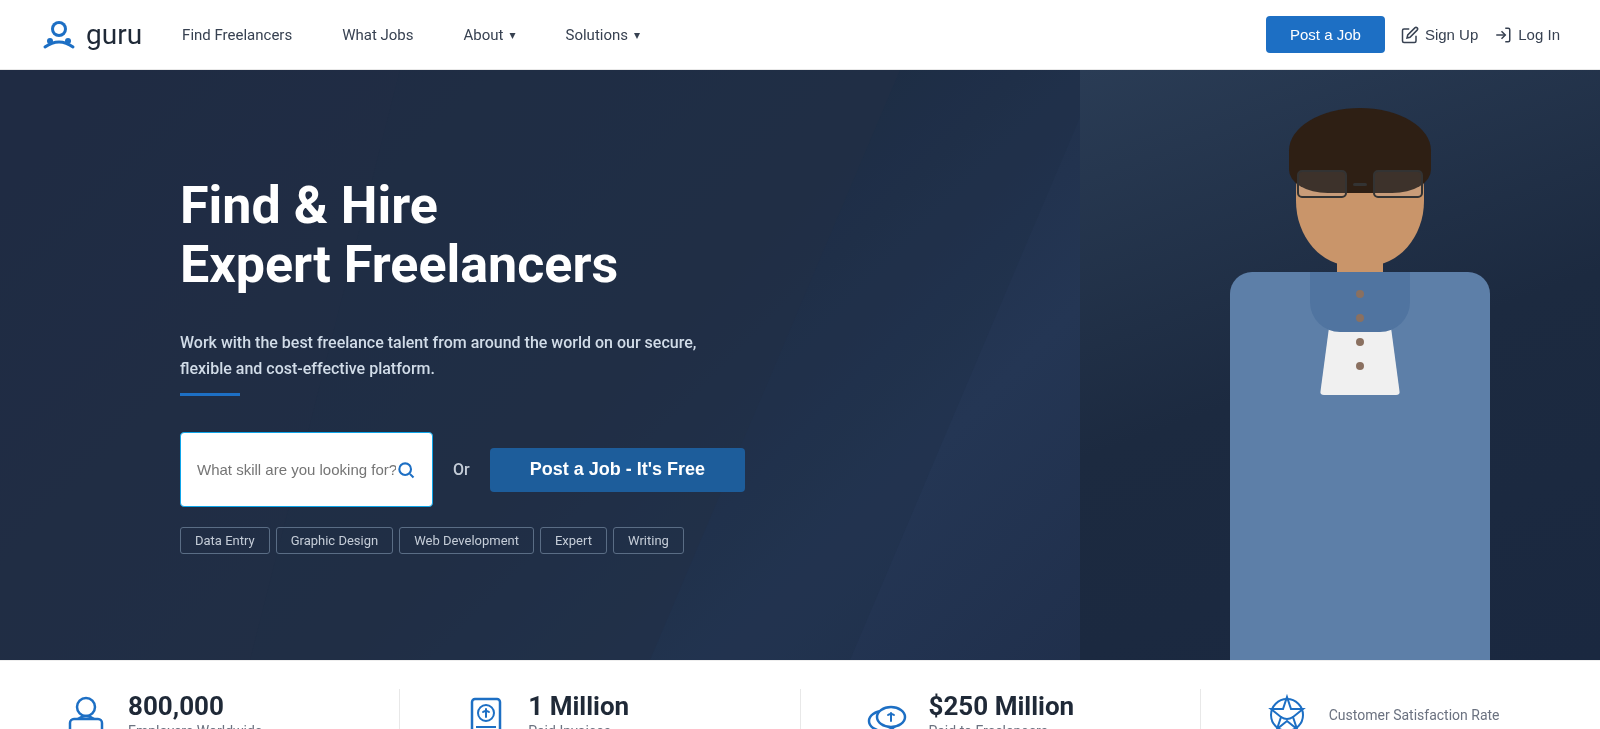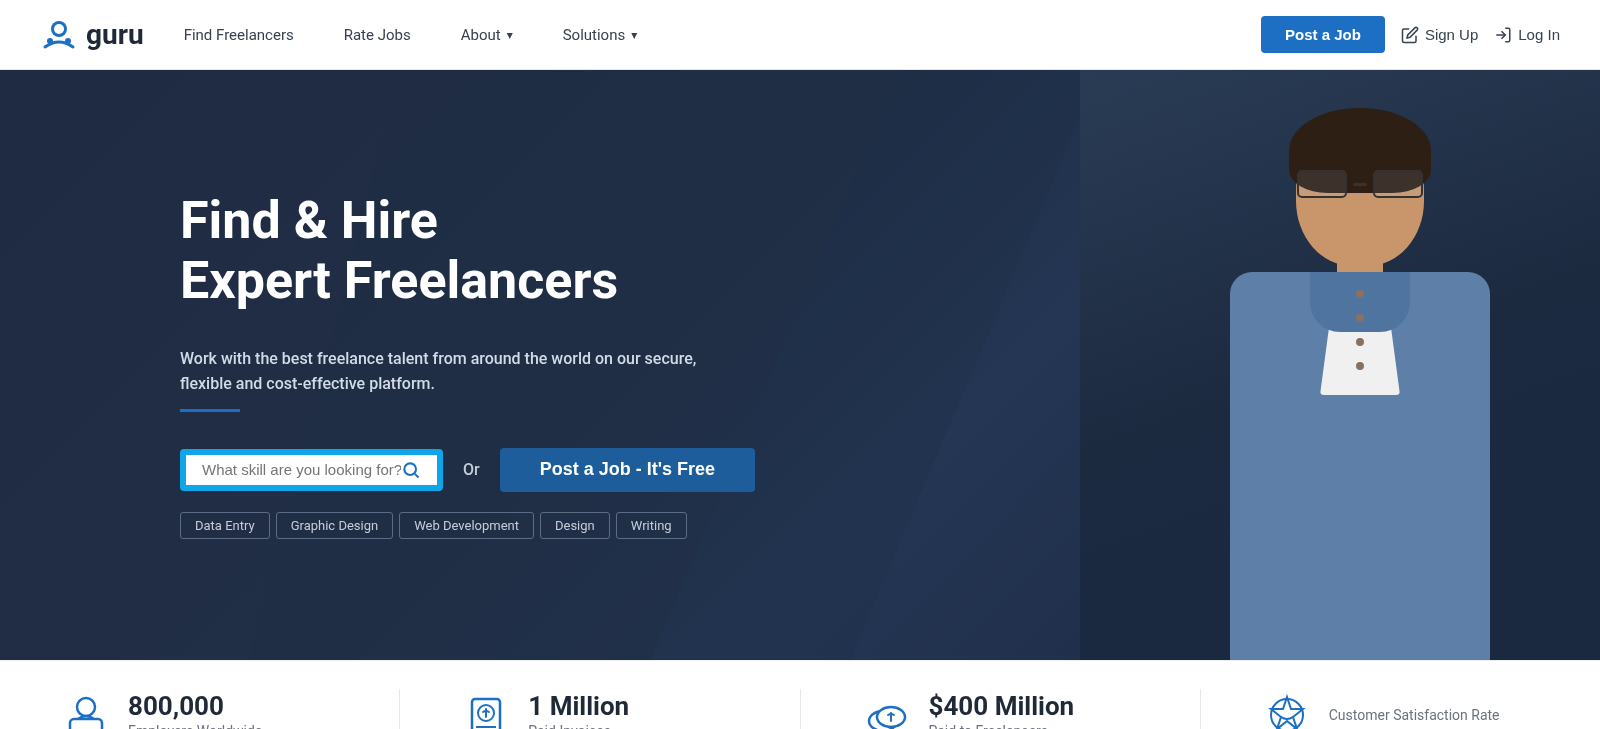--- a/index.html
+++ b/index.html
@@ -11,40 +11,40 @@
       align-items: center;
       justify-content: space-between;
       padding: 0 40px;
       height: 70px;
       background: #fff;
       border-bottom: 1px solid #e8e8e8;
       position: relative;
       z-index: 10;
     }
     .navbar-left { display: flex; align-items: center; gap: 40px; }
-    .logo { display: flex; align-items: center; gap: 8px; font-size: 28px; font-weight: 700; color: #1f2937; text-decoration: none; }
+    .logo { display: flex; align-items: center; gap: 8px; font-size: 28px; font-weight: 400; color: #1f2937; text-decoration: none; }
     .nav-links { display: flex; align-items: center; gap: 50px; }
     .nav-link {
       font-size: 15px;
       color: #374151;
       text-decoration: none;
       cursor: pointer;
       display: flex;
       align-items: center;
       gap: 4px;
     }
     .navbar-right { display: flex; align-items: center; gap: 16px; }
     .btn-post-job {
       background: #1d6fc4;
       color: #fff;
       border: none;
       padding: 10px 24px;
       border-radius: 4px;
       font-size: 15px;
-      font-weight: 700;
+      font-weight: 400;
       cursor: pointer;
     }
     .btn-signup, .btn-login {
       background: none;
       border: none;
       font-size: 15px;
       color: #374151;
       cursor: pointer;
       display: flex;
       align-items: center;
@@ -108,22 +108,22 @@
       gap: 20px;
       margin-bottom: 20px;
     }
     .search-box {
       display: flex;
       align-items: center;
       background: #fff;
       border-radius: 4px;
       padding: 0 16px;
       width: 420px;
-      height: 42px;
-      border: 6px solid #0ea5e9;
+      height: 75px;
+      border: 1px solid #0ea5e9;
     }
     .search-input {
       flex: 1;
       border: none;
       outline: none;
       font-size: 15px;
       color: #9ca3af;
       background: transparent;
     }
     .search-icon-btn {
@@ -233,21 +233,21 @@
         <circle cx="19" cy="12" r="8" fill="#1d6fc4"></circle>
         <circle cx="19" cy="12" r="5" fill="white"></circle>
         <path d="M5 30 Q19 20 33 30" stroke="#1d6fc4" stroke-width="3" fill="none" stroke-linecap="round"></path>
         <circle cx="10" cy="24" r="3" fill="#1d6fc4"></circle>
         <circle cx="28" cy="24" r="3" fill="#1d6fc4"></circle>
       </svg>
       <span>guru</span>
     </a>
     <nav class="nav-links">
       <a class="nav-link" href="#">Find Freelancers</a>
-      <a class="nav-link" href="#">Rate Jobs</a>
+      <a class="nav-link" href="#">What Jobs</a>
       <a class="nav-link chevron" href="#">About</a>
       <a class="nav-link chevron" href="#">Solutions</a>
     </nav>
   </div>
   <div class="navbar-right">
     <button class="btn-post-job">Post a Job</button>
     <button class="btn-signup">
       <svg width="18" height="18" viewBox="0 0 24 24" fill="none" stroke="currentColor" stroke-width="2">
         <path d="M11 4H4a2 2 0 0 0-2 2v14a2 2 0 0 0 2 2h14a2 2 0 0 0 2-2v-7"></path>
         <path d="M18.5 2.5a2.121 2.121 0 0 1 3 3L12 15l-4 1 1-4 9.5-9.5z"></path>
@@ -331,21 +331,21 @@
         </button>
       </div>
       <span class="or-text">Or</span>
       <button class="btn-post-free">Post a Job - It's Free</button>
     </div>
 
     <div class="tags-row">
       <span class="tag">Data Entry</span>
       <span class="tag">Graphic Design</span>
       <span class="tag">Web Development</span>
-      <span class="tag">Design</span>
+      <span class="tag">Expert</span>
       <span class="tag">Writing</span>
     </div>
   </div>
 </section>
 
 <section class="stats-bar">
 
   <div class="stat-item">
     <div class="stat-icon">
       <svg width="48" height="48" viewBox="0 0 48 48" fill="none">
@@ -377,21 +377,21 @@
 
   <div class="stat-item">
     <div class="stat-icon">
       <svg width="52" height="48" viewBox="0 0 52 48" fill="none">
         <ellipse cx="22" cy="30" rx="14" ry="10" stroke="#1d6fc4" stroke-width="2.5" fill="none"></ellipse>
         <ellipse cx="30" cy="26" rx="14" ry="10" stroke="#1d6fc4" stroke-width="2.5" fill="#fff"></ellipse>
         <path d="M30 22 L30 30 M27 24 Q30 22 33 24" stroke="#1d6fc4" stroke-width="2" fill="none" stroke-linecap="round"></path>
       </svg>
     </div>
     <div class="stat-text-group">
-      <span class="stat-number">$400 Million</span>
+      <span class="stat-number">$250 Million</span>
       <span class="stat-label">Paid to Freelancers</span>
     </div>
   </div>
 
   <div class="stat-item">
     <div class="stat-icon">
       <svg width="48" height="48" viewBox="0 0 48 48" fill="none">
         <path d="M24 6 L28 18 L40 18 L30 26 L34 38 L24 30 L14 38 L18 26 L8 18 L20 18 Z" stroke="#1d6fc4" stroke-width="2" fill="none"></path>
         <circle cx="24" cy="24" r="16" stroke="#1d6fc4" stroke-width="2" fill="none"></circle>
         <path d="M18 26 Q24 30 30 26" stroke="#1d6fc4" stroke-width="2" fill="none" stroke-linecap="round"></path>

